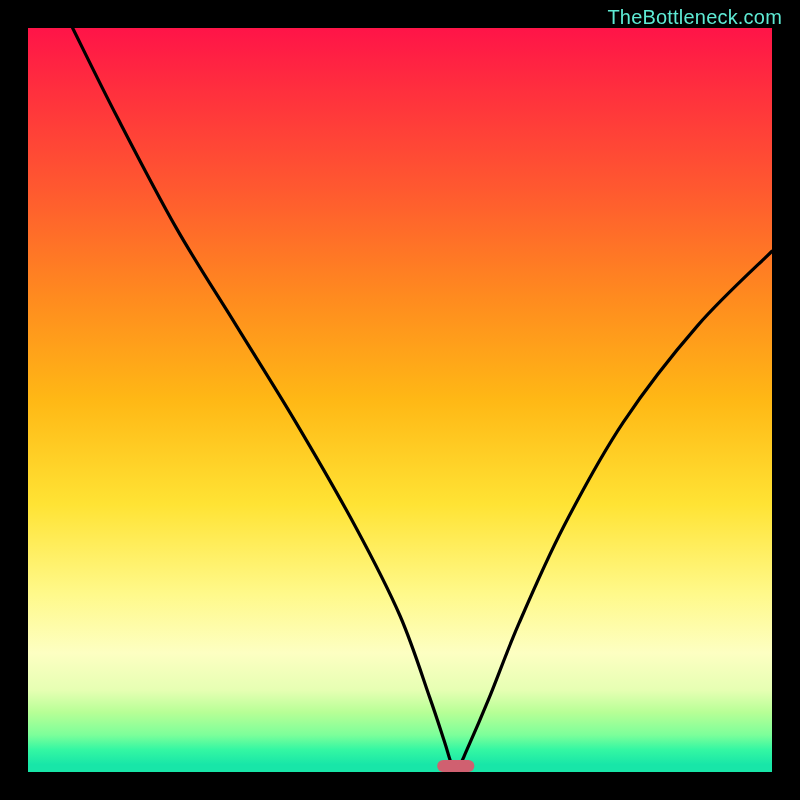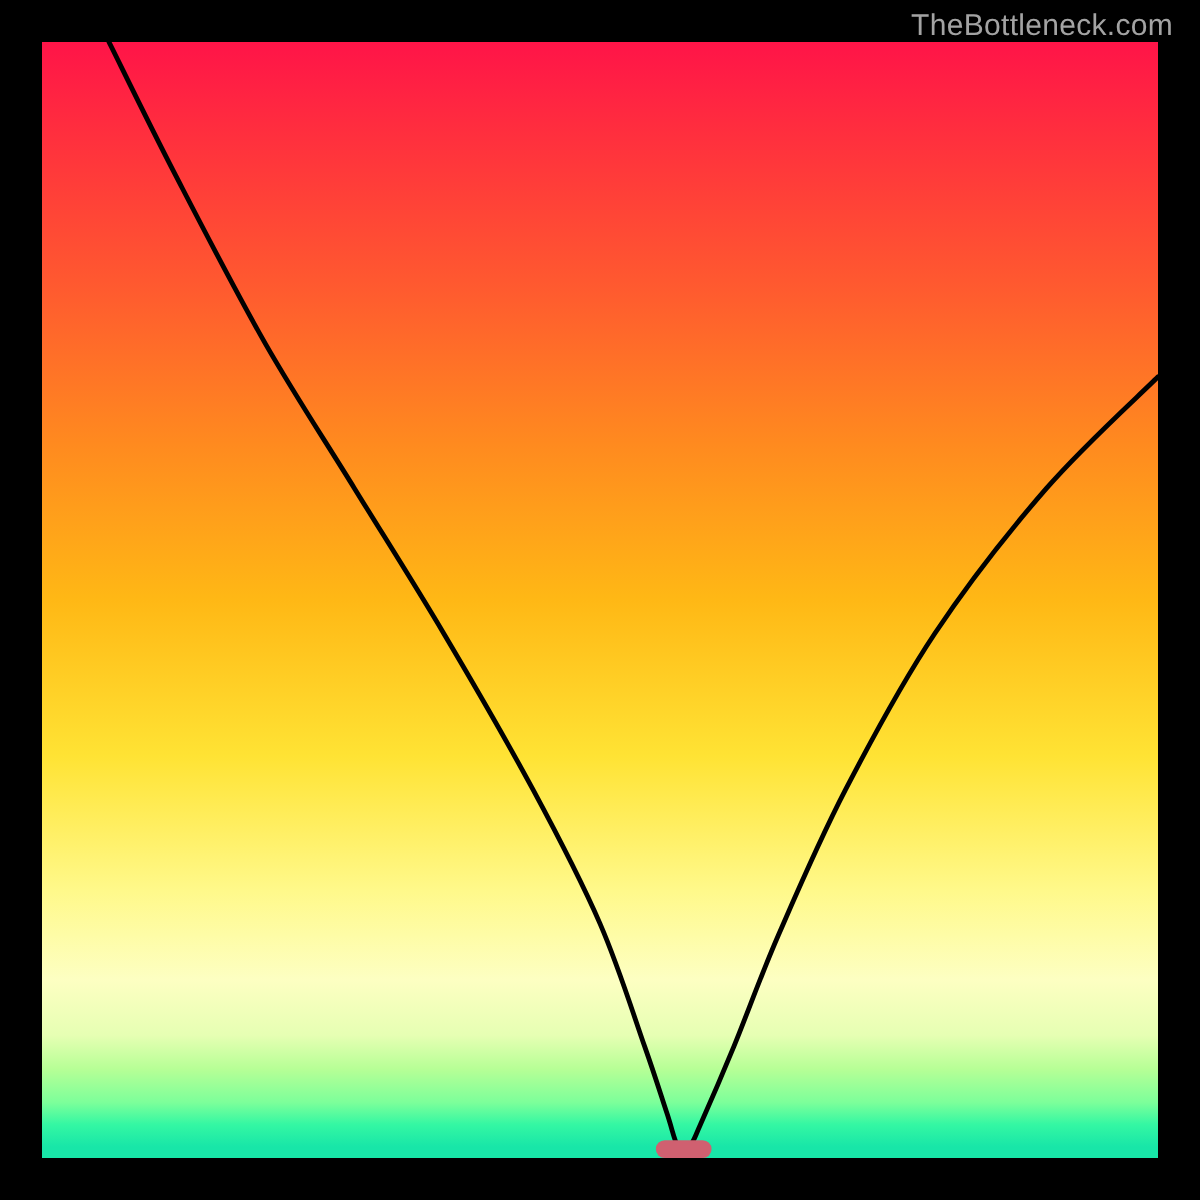--- a/index.html
+++ b/index.html
@@ -39,21 +39,21 @@
       #7dff9a 95%,
       #34f7a3 97%,
       #18e6a8 99%,
       #18e6a8 100%
     );
   }
   .watermark {
     position: absolute;
     top: 6px;
     right: 18px;
-    color: #a3a3a3;
+    color: #5eead4;
     font-size: 20px;
     letter-spacing: 0.2px;
     user-select: none;
   }
   svg.curve-layer {
     position: absolute;
     top: 0; left: 0;
     width: 744px; height: 744px;
   }
   .curve {

